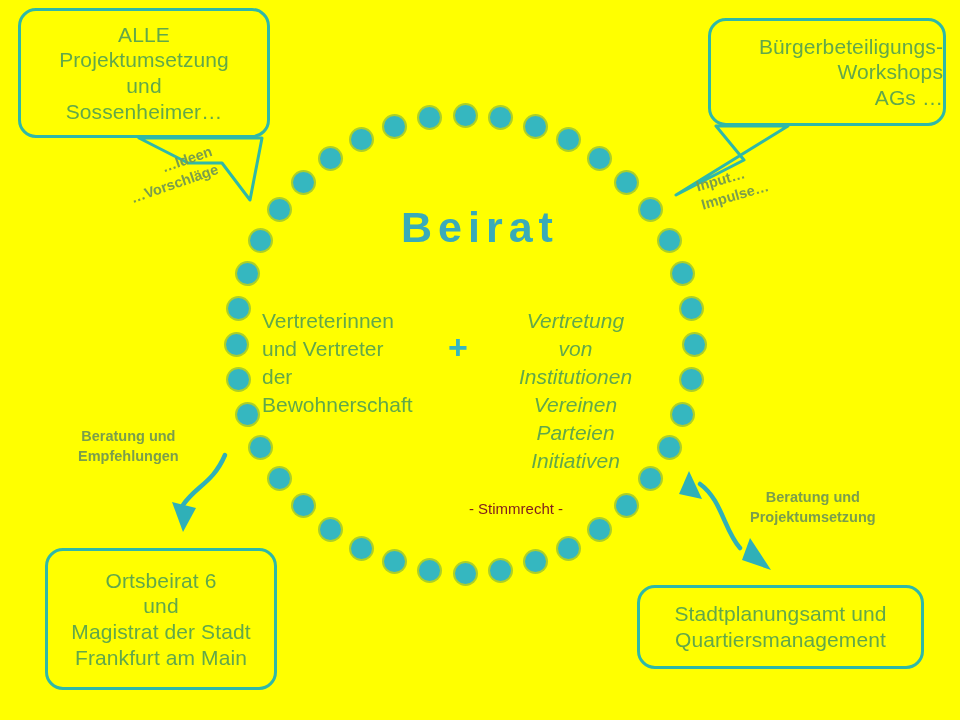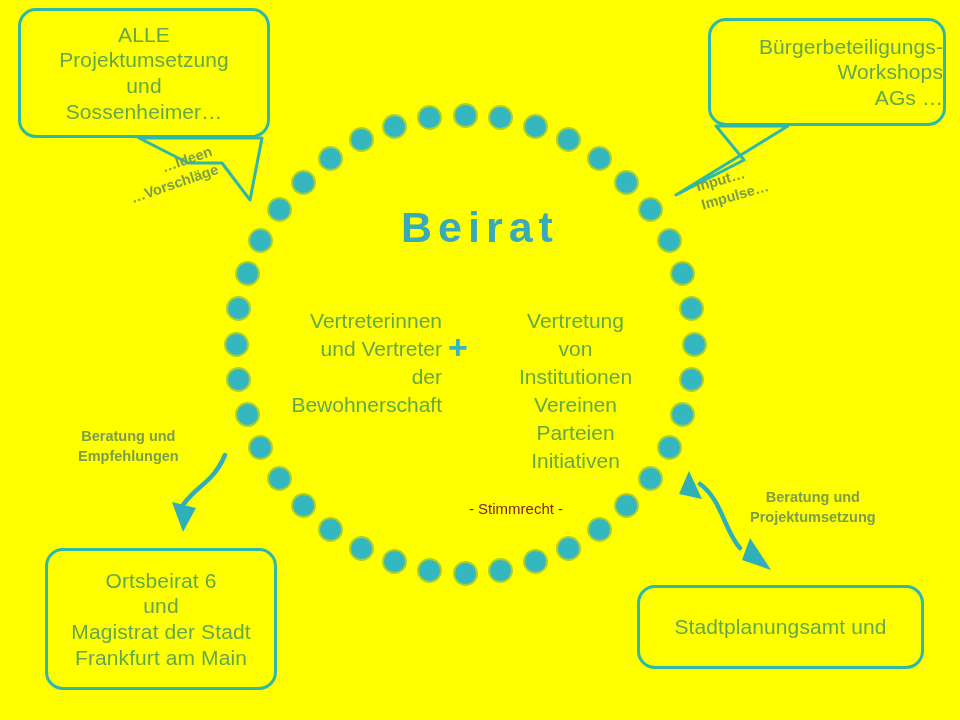--- a/index.html
+++ b/index.html
@@ -77,32 +77,33 @@
     left: 0; top: 203px; width: 960px;
     text-align: center;
     font-size: 43px;
     font-weight: bold;
     letter-spacing: 6px;
     color: #39abb8;
   }
   #col-left {
     position: absolute;
     left: 262px; top: 307px; width: 180px;
-    text-align: right;
+    text-align: left;
     font-size: 21px;
     line-height: 1.33;
     color: #62a84a;
   }
   #col-right {
     position: absolute;
     left: 488px; top: 307px; width: 175px;
     text-align: center;
     font-size: 21px;
     line-height: 1.33;
     color: #62a84a;
+    font-style: italic;
   }
   #plus-sign {
     position: absolute;
     left: 448px; top: 328px;
     font-size: 34px;
     font-weight: bold;
     color: #35b7c0;
   }
   #stimmrecht {
     position: absolute;
@@ -233,20 +234,21 @@
 
   <div class="bubble" id="box-ortsbeirat">
     <span class="line">Ortsbeirat 6</span>
     <span class="line">und</span>
     <span class="line">Magistrat der Stadt</span>
     <span class="line">Frankfurt am Main</span>
   </div>
 
   <div class="bubble" id="box-stadtplanung">
     <span class="line">Stadtplanungsamt und</span>
+    <span class="line">Quartiersmanagement</span>
   </div>
 
   <div id="title-beirat">Beirat</div>
 
   <div id="col-left">
     <div>Vertreterinnen</div>
     <div>und Vertreter</div>
     <div>der</div>
     <div>Bewohnerschaft</div>
   </div>

